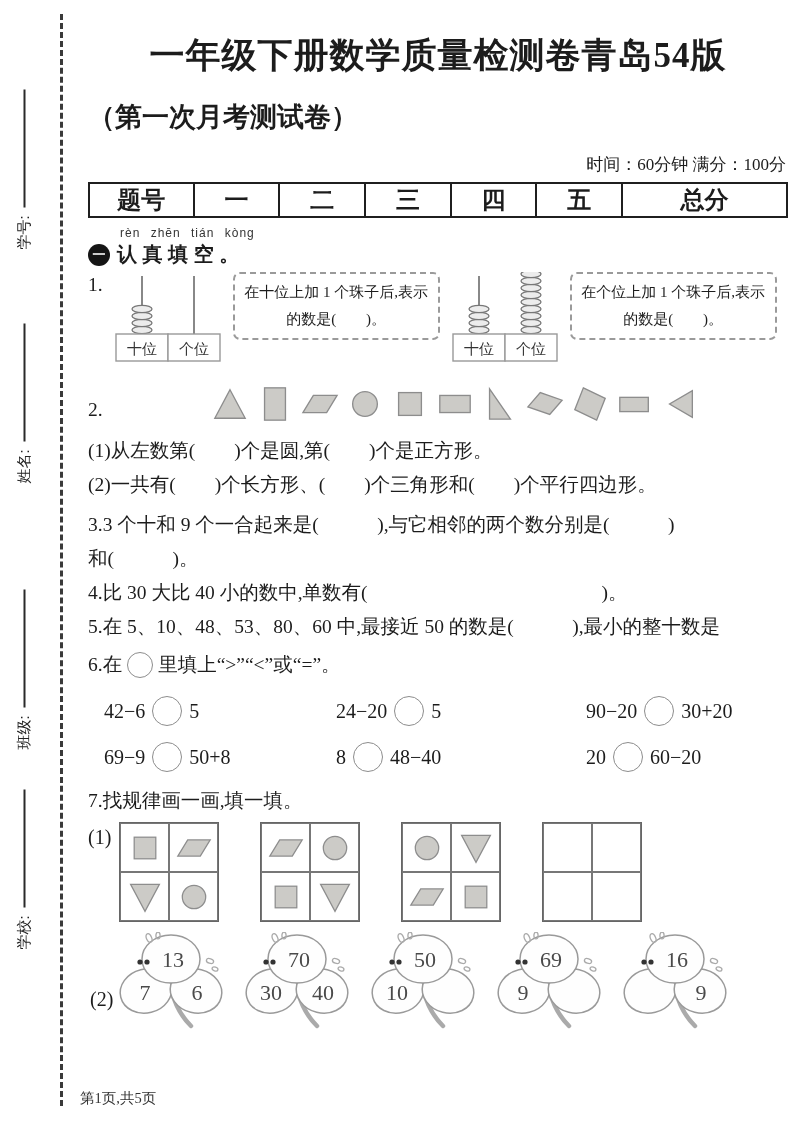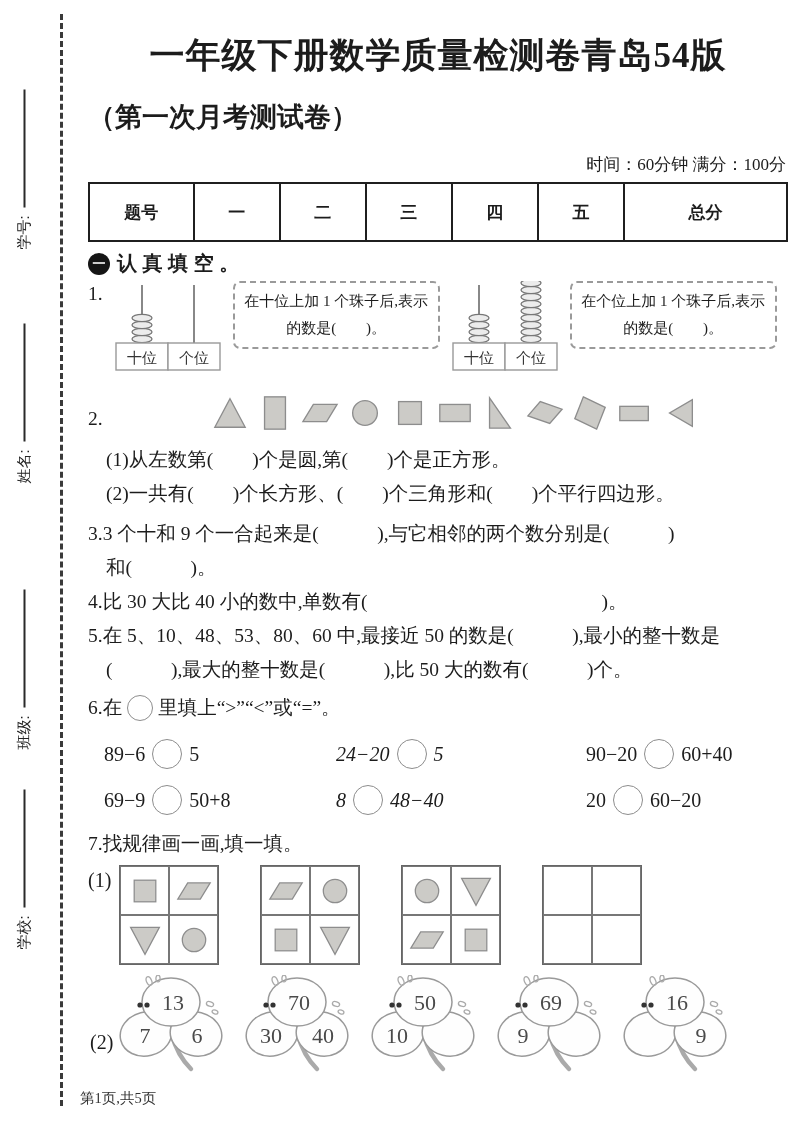--- a/index.html
+++ b/index.html
@@ -18,55 +18,55 @@
   .mf-0{ top:240px; } .mf-1{ top:474px; } .mf-2{ top:740px; } .mf-3{ top:940px; }
 
   
   .content { position:absolute; left:88px; top:10px; width:700px; }
   .title { text-align:center; font-size:35px; font-weight:bold; margin-top:22px;
     letter-spacing:1px; }
   .subtitle { text-align:left; font-size:27px; font-weight:bold; margin-top:20px; }
   .meta { text-align:right; font-size:17px; margin-top:18px; padding-right:2px; }
 
   table.score { width:100%; border-collapse:collapse; margin-top:6px; }
-  table.score th, table.score td { border:2px solid #1f1f1f; height:58px;
-    text-align:center; font-size:17px; font-weight:bold; font-family:"Liberation Serif", serif; }
+  table.score th, table.score td { border:2px solid #1f1f1f; height:26px;
+    text-align:center; font-size:24px; font-weight:bold; font-family:"Liberation Serif", serif; }
   table.score th:first-child { width:15%; }
 
   .section-head { margin-top:8px; }
   .pinyin { font-family:"Liberation Sans", sans-serif; font-size:12px; color:#333;
     margin-left:32px; word-spacing:6px; letter-spacing:1px; }
   .head-row { display:flex; align-items:center; margin-top:1px; }
   .num-circle { width:22px; height:22px; min-width:22px; background:#151515; color:#fff;
     border-radius:50%; display:inline-flex; align-items:center; justify-content:center;
     font-size:13px; font-weight:bold; }
   .sec-title { font-family:"Liberation Sans", sans-serif; font-weight:bold;
     font-size:20px; margin-left:7px; }
   .sec-note { font-family:"Liberation Sans", sans-serif; font-weight:bold;
     font-size:18px; }
 
   .q { font-size:19.5px; line-height:34px; }
-  .qline { margin-left:18px; }
+  .qline { }
 
   
   .q1-row { display:flex; align-items:flex-start; gap:9px; margin-top:4px; }
   .q1-num { font-size:19.5px; line-height:26px; }
   .dash-box { border:2px dashed #9a9a9a; border-radius:7px; padding:5px 9px;
     width:207px; font-size:15px; line-height:27px;text-align:center; }
 
   
   .q2-head { display:flex; align-items:center; margin-top:8px; }
   .q2-shapes { display:flex; align-items:center; gap:7px; margin-left:108px; }
   .shape polygon, .shape rect, .shape circle { fill:#cccbc7; stroke:#8d8d8d; stroke-width:1.4; }
 
   
   .cmp-rows { }
   .cmp-row { display:flex; margin:12px 0 0 16px; }
   .cmp-item { display:flex; align-items:center; font-size:20px; }
-  .cmp-item:nth-child(1){ width:232px; } .cmp-item:nth-child(2){ width:250px;font-style:italic; }
+  .cmp-item:nth-child(1){ width:232px; } .cmp-item:nth-child(2){ width:250px; }
   .cmp-circle { display:inline-block; width:30px; height:30px; border:1.7px solid #8d8d8d;
     border-radius:50%; margin:0 7px; }
   .inline-circle { display:inline-block; width:26px; height:26px; border:1.7px solid #8d8d8d;
     border-radius:50%; vertical-align:middle; margin:0 5px 4px 5px; }
 
   
   .grids-row { display:flex; align-items:flex-start; margin-top:4px; }
   .grids-row .plabel { margin-right:8px; font-size:20px; line-height:30px; }
   .grid { display:grid; grid-template-columns:49px 49px; grid-template-rows:49px 49px;
     border:1.5px solid #666; margin-right:41px; }
@@ -114,20 +114,21 @@
             <th>二</th>
             <th>三</th>
             <th>四</th>
             <th>五</th>
             <th>总分</th>
           </tr>
         </tbody>
       </table>
 
     <div class="section-head">
+      <div class="pinyin">rèn zhēn tián kòng</div>
       <div class="head-row">
         <span class="num-circle">一</span>
         <span class="sec-title">认 真 填 空 。</span>
       </div>
     </div>
 
     <div class="q">
       <div class="q1-row">
         <span class="q1-num">1.</span>
         <span id="abacus1"><svg width="112" height="94" viewBox="0 0 112 94">
@@ -215,43 +216,42 @@
       <div><span>3.</span><span>3 个十和 9 个一合起来是(　　　),与它相邻的两个数分别是(　　　)</span></div>
       <div class="qline">和(　　　)。</div>
     </div>
 
     <div class="q">
       <span>4.</span><span>比 30 大比 40 小的数中,单数有(　　　　　　　　　　　　)。</span>
     </div>
 
     <div class="q">
       <div><span>5.</span><span>在 5、10、48、53、80、60 中,最接近 50 的数是(　　　),最小的整十数是</span></div>
-      <div class="qline">(　　　),最大的整十数是(　　　),比 50 大的数有(　　　)个。</div>
     </div>
 
     <div class="q" style="margin-top:4px;">
       <div>
         <span>6.</span><span>在</span><span class="inline-circle"></span><span>里填上“&gt;”“&lt;”或“=”。</span>
       </div>
       <div class="cmp-rows" id="q6-rows">
           <div class="cmp-row">
             <div class="cmp-item">
-              <span>89−6</span>
+              <span>42−6</span>
               <span class="cmp-circle"></span>
               <span>5</span>
             </div>
             <div class="cmp-item">
               <span>24−20</span>
               <span class="cmp-circle"></span>
               <span>5</span>
             </div>
             <div class="cmp-item">
               <span>90−20</span>
               <span class="cmp-circle"></span>
-              <span>60+40</span>
+              <span>30+20</span>
             </div>
           </div>
           <div class="cmp-row">
             <div class="cmp-item">
               <span>69−9</span>
               <span class="cmp-circle"></span>
               <span>50+8</span>
             </div>
             <div class="cmp-item">
               <span>8</span>

